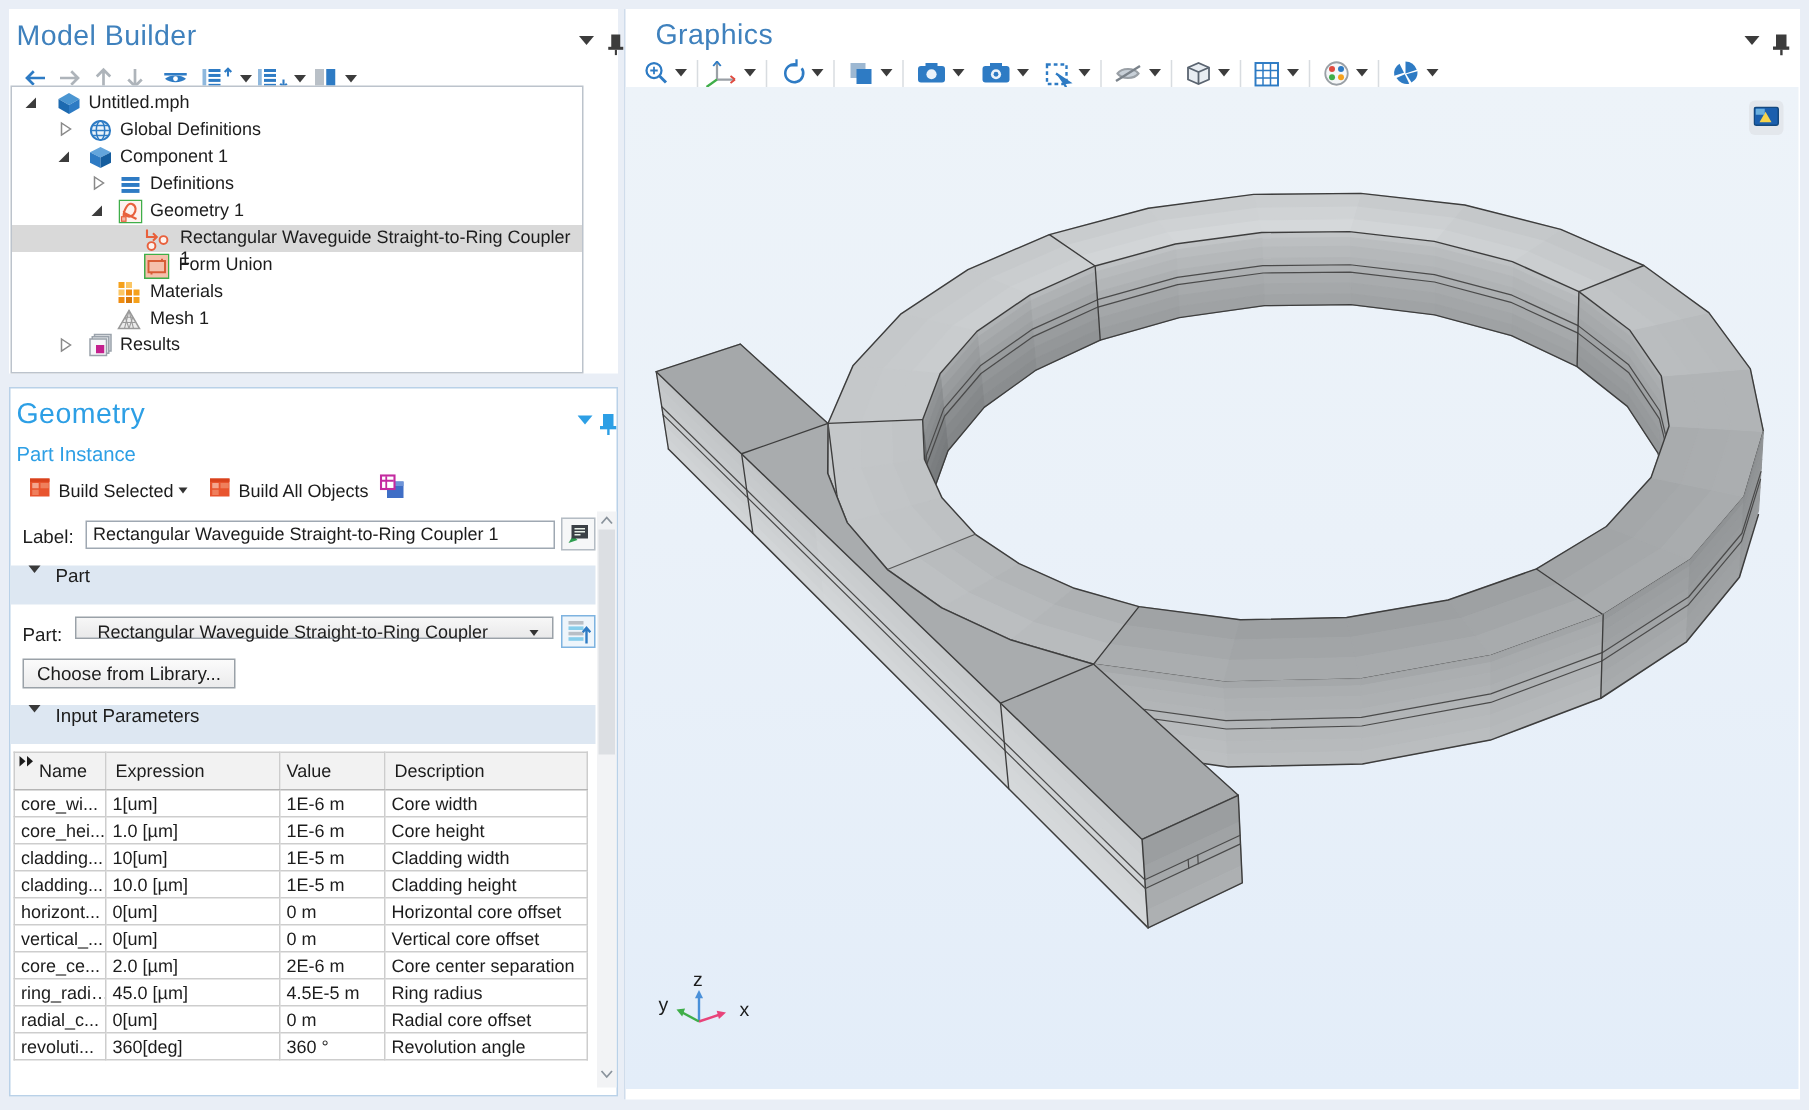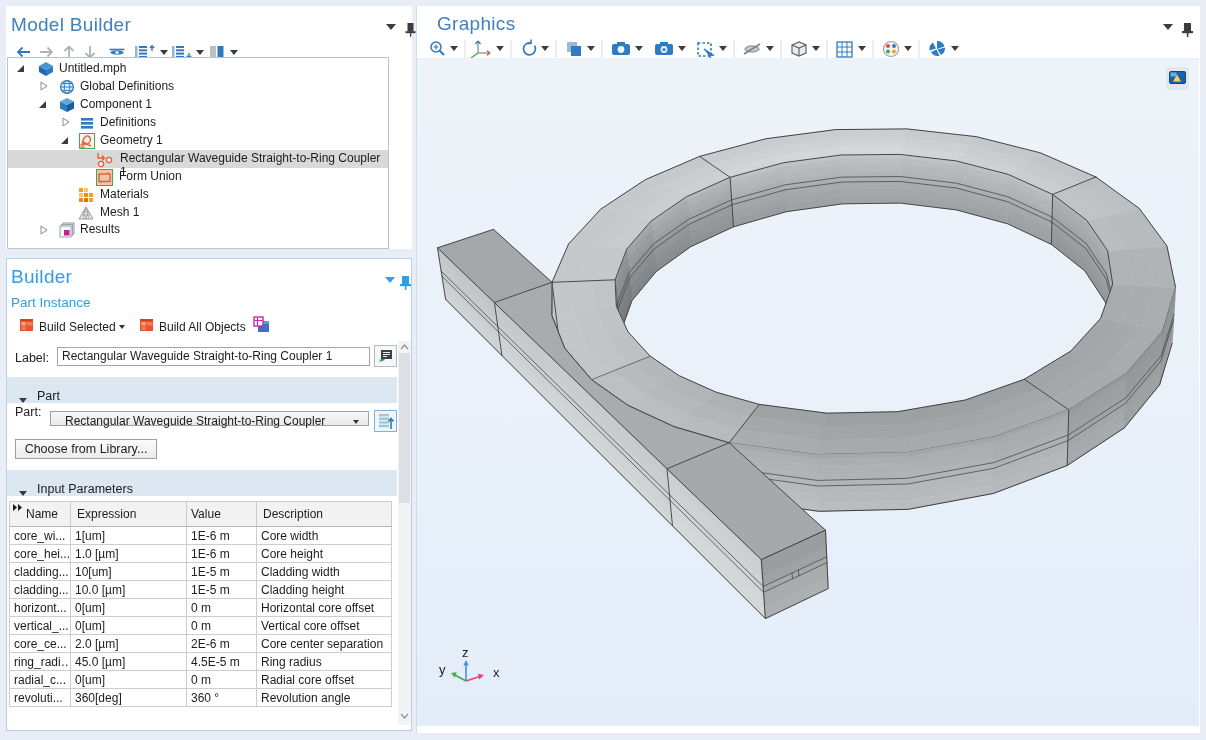--- a/index.html
+++ b/index.html
@@ -1,20 +1,20 @@
 <!DOCTYPE html>
 <html><head><meta charset="utf-8"><style>
 *{margin:0;padding:0;box-sizing:border-box}
 html,body{width:1206px;height:740px;overflow:hidden;font-family:"Liberation Sans",sans-serif;background:#e9eef6;position:relative}
 .panel{position:absolute;background:#fff}
 .ptitle{font-size:19px;color:#3f81bd;letter-spacing:0.3px}
 .blue2{color:#2d9fe5}
 .txt{font-size:12px;color:#1c1c1c}
 .caret{display:inline-block;width:0;height:0;border-left:3.5px solid transparent;border-right:3.5px solid transparent;border-top:4px solid #333}
-.sech{position:absolute;left:0;right:0;height:26px;background:#dde7f2;display:flex;align-items:flex-end;padding-left:12px}
+.sech{position:absolute;left:0;right:0;height:26px;background:#dde7f2;display:flex;align-items:flex-start;padding-left:12px}
 .sech .tri{width:0;height:0;border-left:4.5px solid transparent;border-right:4.5px solid transparent;border-top:5px solid #3a3a3a;margin-right:10px}
 .sech span{font-size:12.5px;color:#1c1c1c}
 table.params{border-collapse:collapse;font-size:12px;color:#1c1c1c;table-layout:fixed}
 table.params td,table.params th{border:1px solid #cdcdcd;padding:0 0 0 4px;height:18px;overflow:hidden;white-space:nowrap;font-weight:normal;text-align:left}
 table.params thead th{background:#f2f2f2;height:25px;border-bottom:1px solid #b5b5b5}
 </style></head>
 <body>
 
 <div class="panel" style="left:6px;top:6px;width:406px;height:243px">
   <div class="ptitle" style="position:absolute;left:5px;top:8px">Model Builder</div>
@@ -167,21 +167,21 @@
           <rect x="2.5" y="2.5" width="11" height="11" fill="#eef0f3" stroke="#9aa2ab" stroke-width="1"></rect>
           <rect x="1" y="4" width="11" height="11" fill="#f6f7f9" stroke="#9aa2ab" stroke-width="1"></rect>
           <rect x="5" y="8" width="5.5" height="5.5" fill="#c4208e"></rect>
         </svg>
       <span style="position:absolute;left:72px;top:164px">Results</span>
     </div>
   </div>
 </div>
 
 <div class="panel" style="left:6px;top:258px;width:406px;height:473px;border:1px solid #b9d1e8">
-  <div class="ptitle blue2" style="position:absolute;left:4px;top:7px">Builder</div>
+  <div class="ptitle blue2" style="position:absolute;left:4px;top:7px">Geometry</div>
   <svg style="position:absolute;left:378px;top:15px" width="26" height="16" viewBox="0 0 26 16">
     <path d="M0 3 L10 3 L5 9 Z" fill="#2d9fe5"></path>
     <g fill="#2d9fe5">
         <rect x="17" y="2" width="7" height="9"></rect>
         <rect x="15" y="10" width="11" height="2.2"></rect>
         <rect x="19.8" y="12" width="1.6" height="4"></rect>
       </g>
   </svg>
   <div class="blue2" style="position:absolute;left:4px;top:36px;font-size:13.5px">Part Instance</div>
 
@@ -218,21 +218,21 @@
         <path d="M1 13 L4 8 L7 11 Z" fill="#2e9e4f"></path>
         <rect x="3" y="1" width="11" height="9" fill="#3b4046"></rect>
         <path d="M5 3.5 L12 3.5 M5 5.5 L12 5.5 M5 7.5 L9 7.5" stroke="#e8f0e8" stroke-width="1"></path>
       </svg>
     </div>
 
   <div class="sech" style="right:14px;top:118px">
       <div class="tri"></div>
       <span>Part</span>
     </div>
-  <span class="txt" style="position:absolute;left:8px;top:146px;font-size:12.5px">Part:</span>
+  <span class="txt" style="position:absolute;left:8px;top:157px;font-size:12.5px">Part:</span>
   <div style="position:absolute;left:43px;top:152px;width:319px;height:15px;border:1px solid #9aa1a8;background:linear-gradient(#f7f7f7,#e9e9ea);font-size:12px;color:#1c1c1c;line-height:19px;padding-left:14px;white-space:nowrap">Rectangular Waveguide Straight-to-Ring Coupler<span class="caret" style="position:absolute;right:9px;top:8px"></span></div>
   <div style="position:absolute;left:367px;top:151px;width:23px;height:22px;border:1px solid #7eb3e0;background:#eef5fb">
       <svg style="position:absolute;left:3px;top:2px" width="16" height="17" viewBox="0 0 16 17">
         <rect x="1" y="1" width="10" height="2.4" fill="#b8bfc6"></rect>
         <rect x="1" y="4.6" width="10" height="2.4" fill="#87ceeb"></rect>
         <rect x="1" y="8.2" width="10" height="2.4" fill="#b8bfc6"></rect>
         <rect x="1" y="11.8" width="10" height="2.4" fill="#87ceeb"></rect>
         <path d="M13 16 L13 6 M10.5 8.5 L13 5.5 L15.5 8.5" stroke="#2e7bc4" stroke-width="1.6" fill="none"></path>
       </svg>
     </div>

